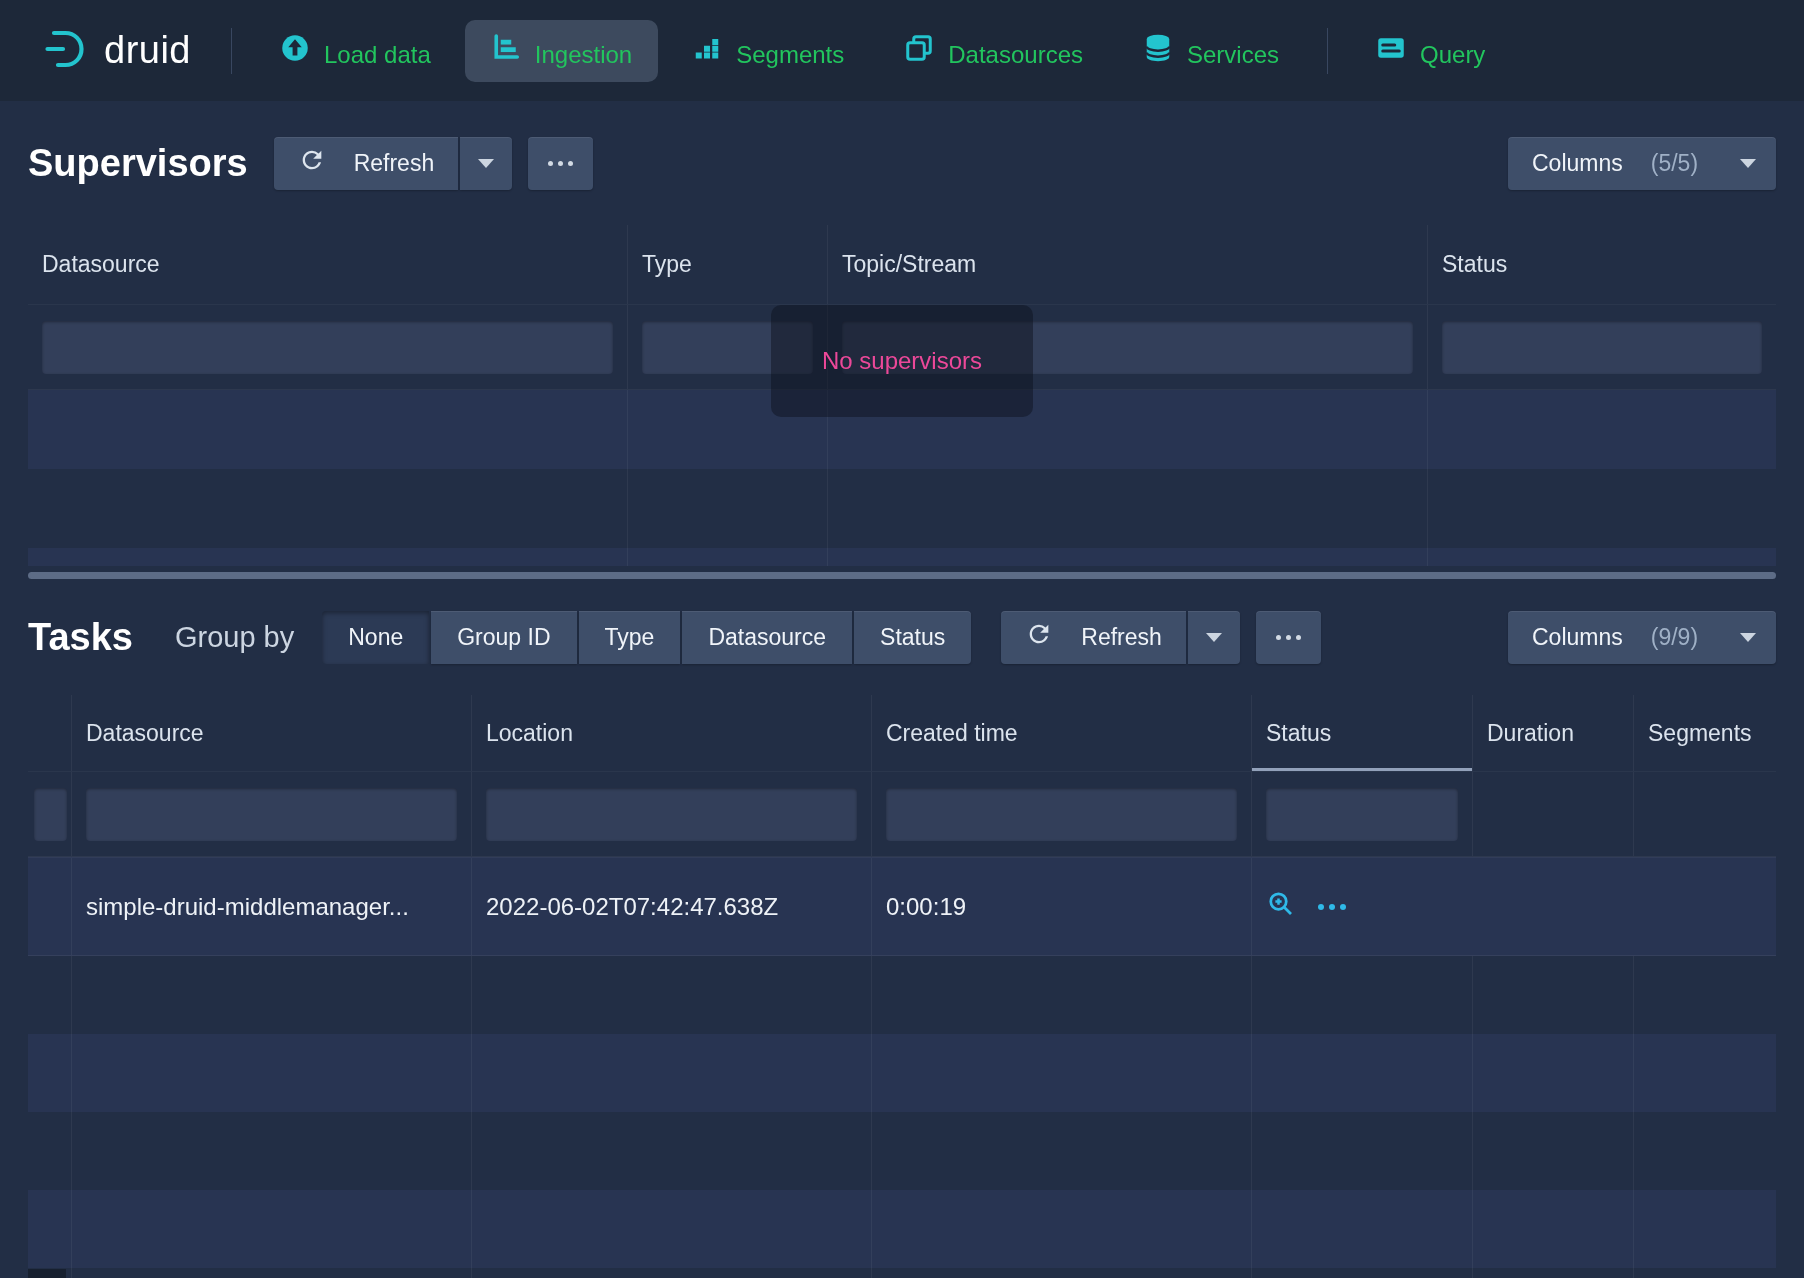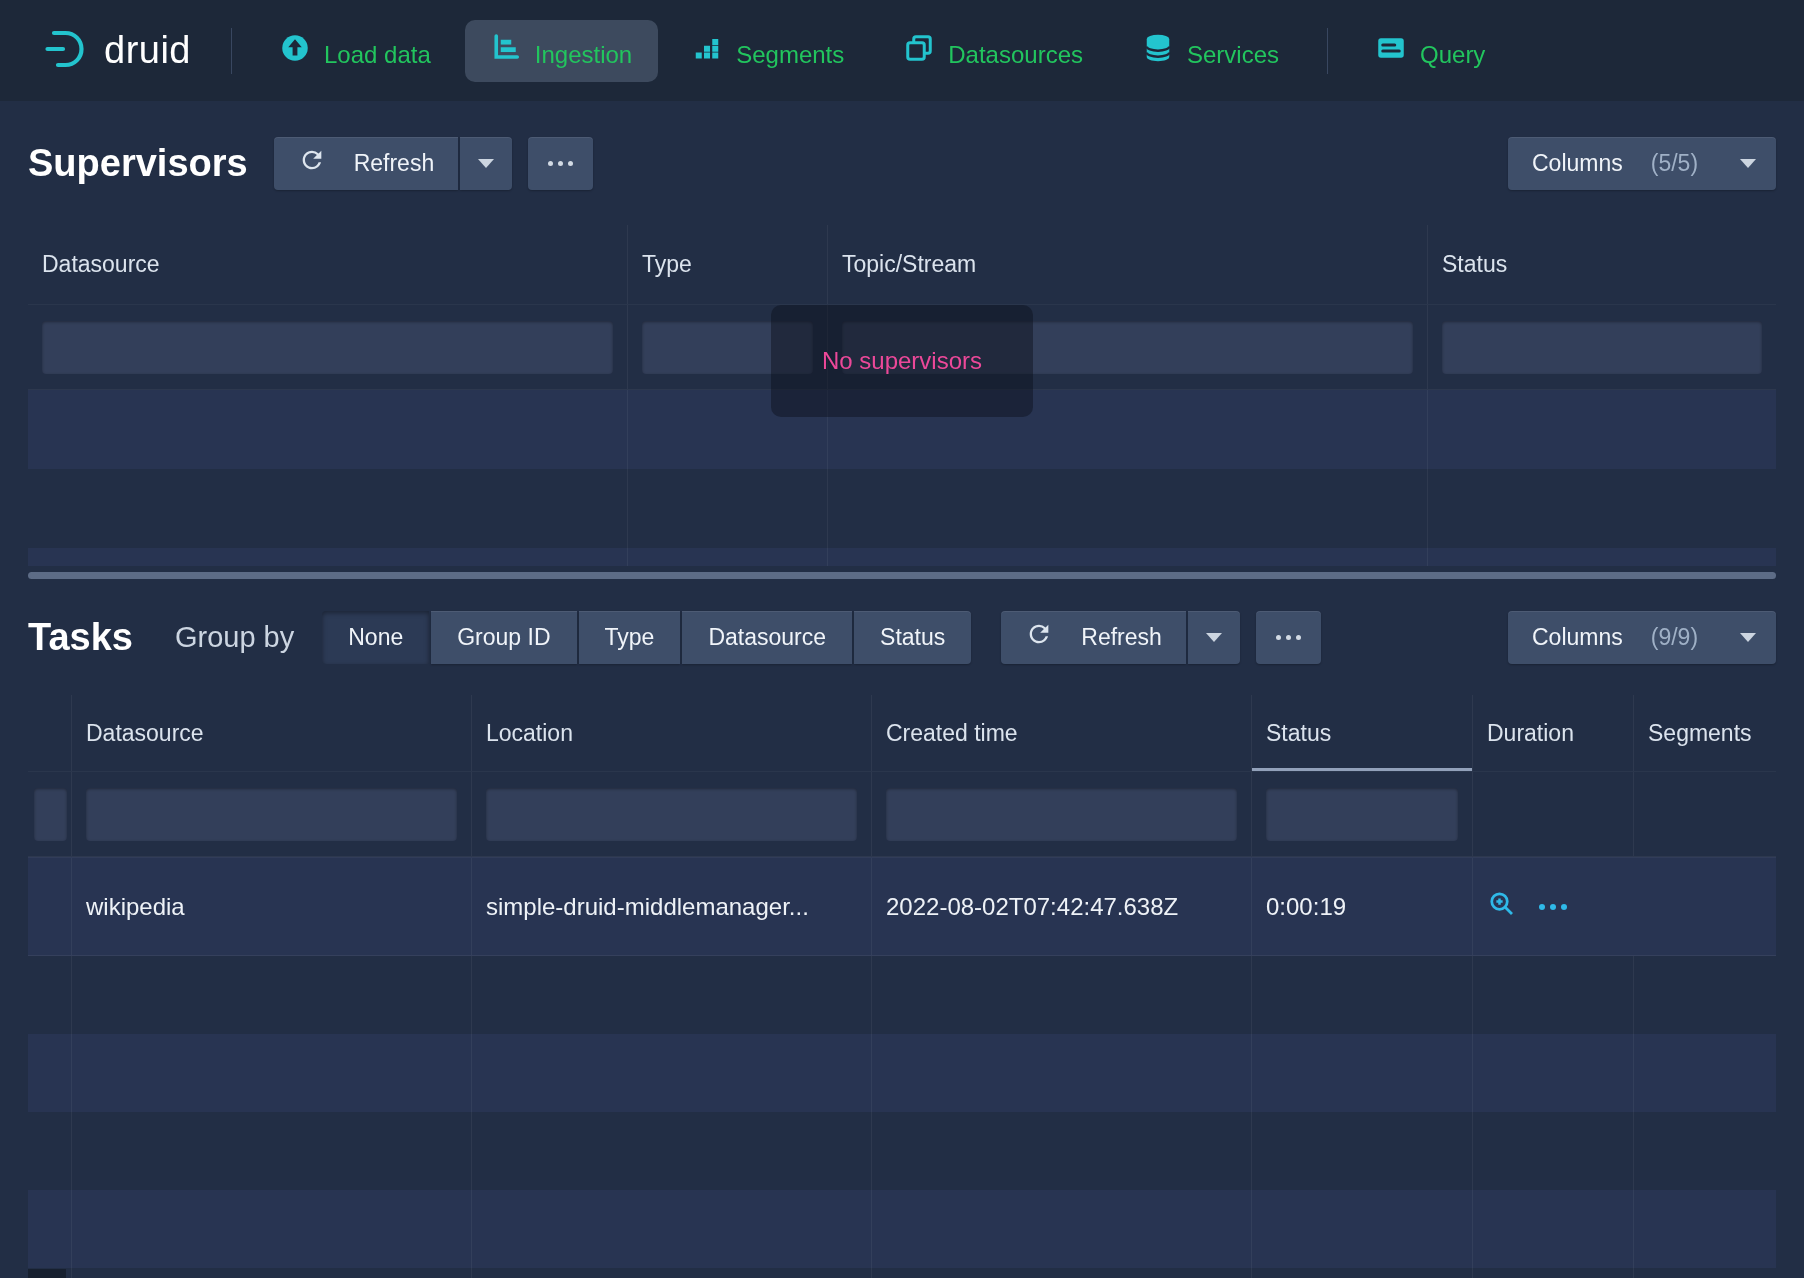--- a/index.html
+++ b/index.html
@@ -323,23 +323,22 @@
       </div>
     <div class="cell">
         <input class="filter-input" style="">
       </div>
     <div class="cell"></div>
     <div class="cell"></div>
   </div>
 
   <div class="row task-grid data-row stripe">
     <div class="cell"></div>
-    <div class="cell">wikipedia</div>
     <div class="cell ellip">simple-druid-middlemanager...</div>
-    <div class="cell">2022-08-02T07:42:47.638Z</div>
+    <div class="cell">2022-06-02T07:42:47.638Z</div>
     <div class="cell">0:00:19</div>
     <div class="cell actions-cell">
       <span>
         <svg width="30" height="30" viewBox="0 0 24 24" fill="none" stroke="#2fb9e8" stroke-width="2.2">
             <circle cx="10" cy="10" r="6.2"></circle>
             <path d="M14.8 14.8 20 20"></path>
             <path d="M10 7.5v5M7.5 10h5" stroke-width="2"></path>
           </svg>
       </span>
       <span class="dots action-dots">

